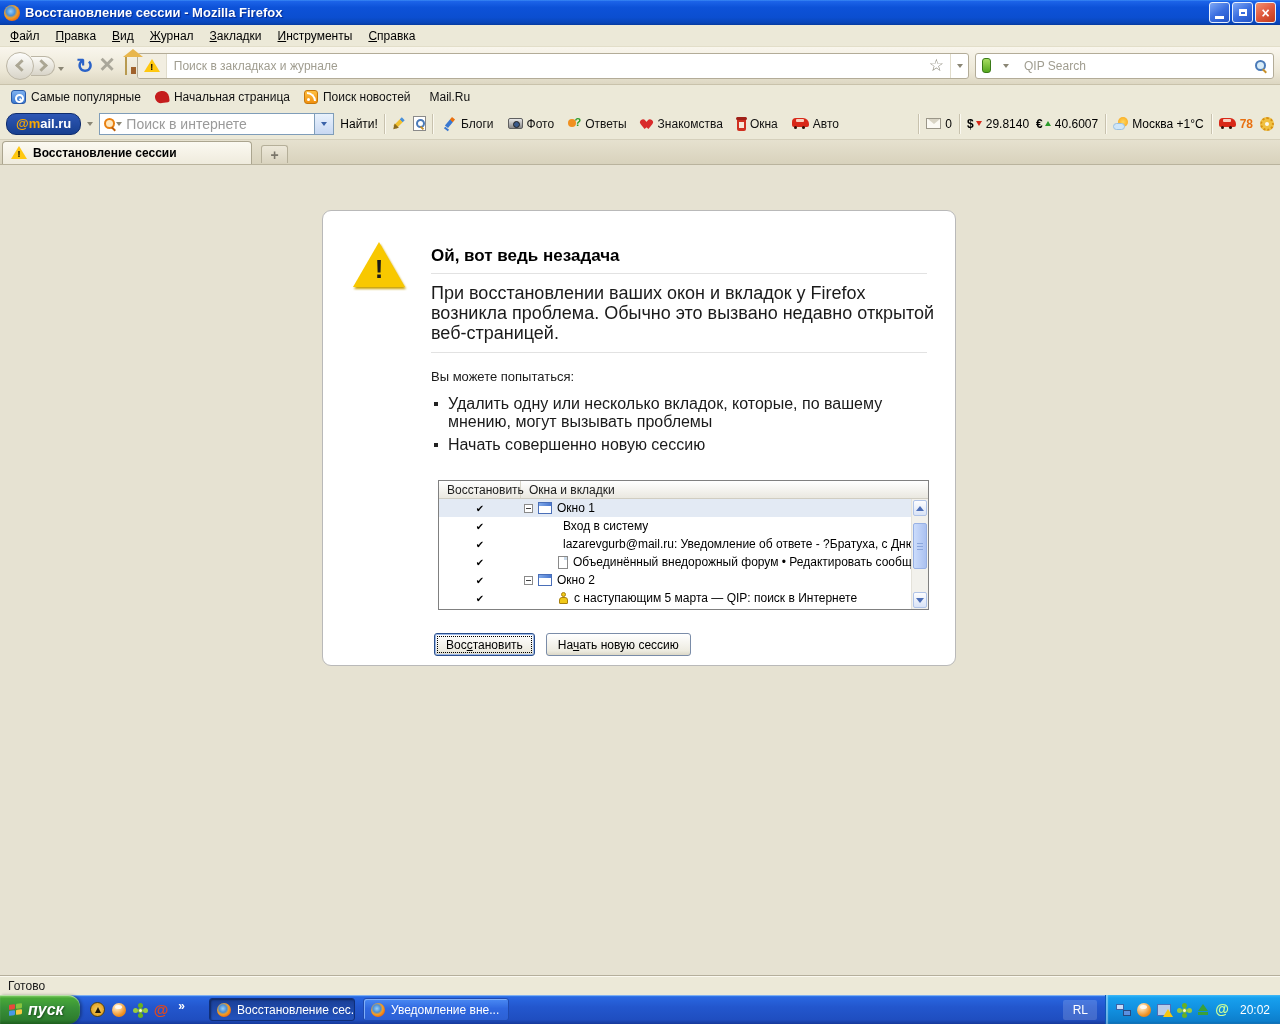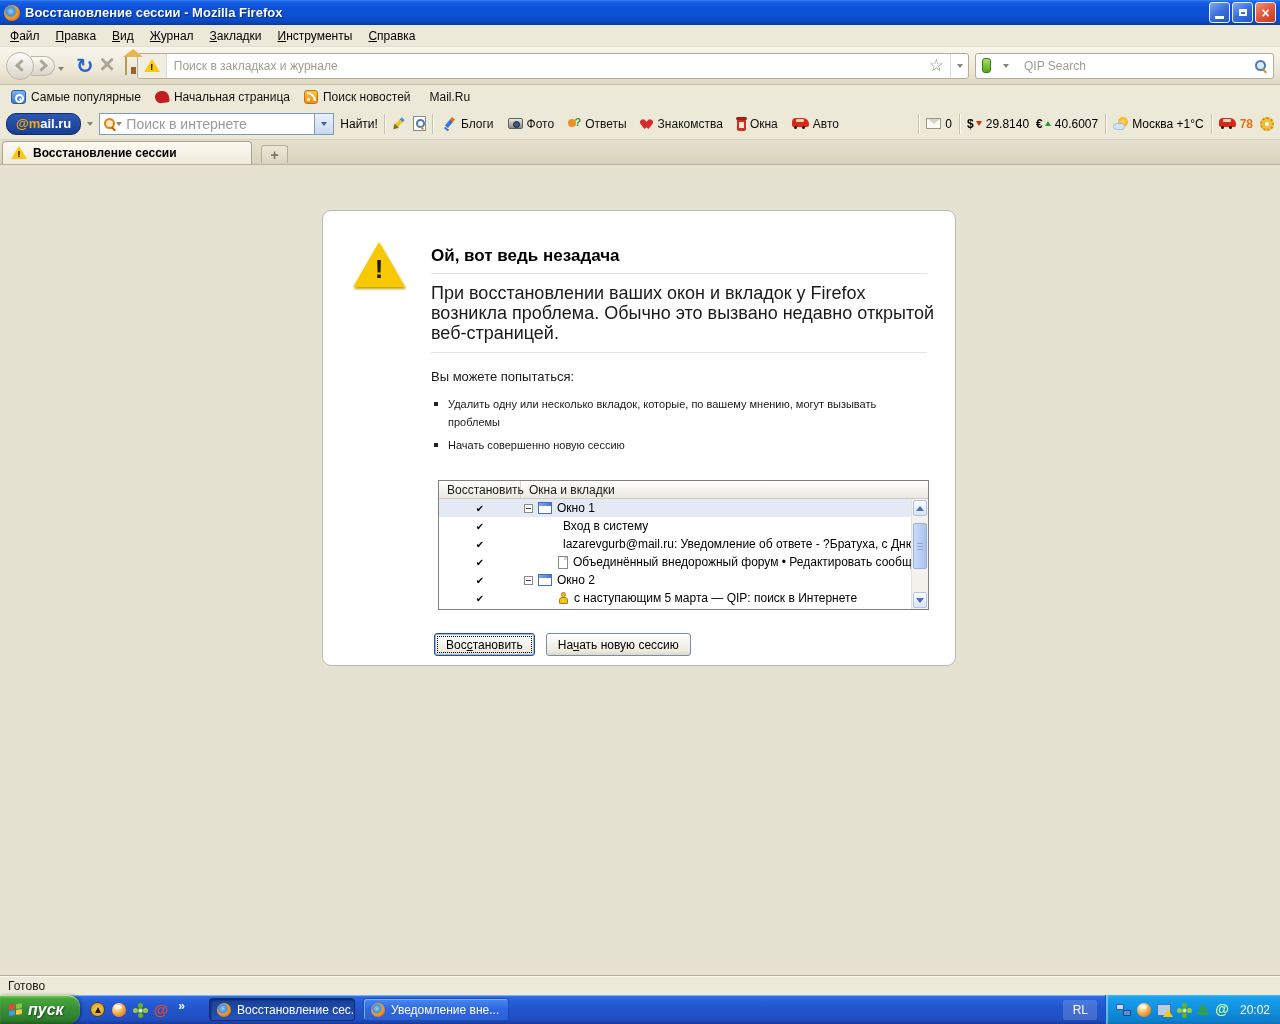--- a/index.html
+++ b/index.html
@@ -130,21 +130,21 @@
   .warn-big{position:absolute;left:30px;top:31px;width:52px;height:48px;}
   .warn-big::before{content:"";position:absolute;left:0;top:0;width:0;height:0;border-left:26px solid transparent;border-right:26px solid transparent;border-bottom:45px solid #F8C800;filter:drop-shadow(1px 2px 1px #C8A000);}
   .warn-big::after{content:"!";position:absolute;left:0;top:12px;width:52px;text-align:center;font-size:26px;font-weight:bold;color:#1A1A1A;}
   .dlg-body{position:absolute;left:108px;top:33px;right:28px;}
   .dlg-title{margin:2px 0 0;font-size:17px;font-weight:bold;color:#000;}
   .rule{height:1px;background:#E2E2E2;border:none;margin:0;}
   .rule1{margin-top:7px;}
   .dlg-intro{margin:9px 0 0;font-size:18px;line-height:20px;color:#1A1A1A;width:505px;}
   .rule2{margin-top:9px;}
   .dlg-try{margin:16px 0 8px;font-size:13px;color:#1A1A1A;}
-  .dlg-bullets{list-style:none;margin:11px 0 0;padding:0;font-size:11px;line-height:18px;color:#1A1A1A;}
+  .dlg-bullets{list-style:none;margin:11px 0 0;padding:0;font-size:16px;line-height:18px;color:#1A1A1A;}
   .dlg-bullets li{position:relative;padding-left:17px;margin-bottom:5px;width:470px;}
   .dlg-bullets li::before{content:"";position:absolute;left:3px;top:7px;width:4px;height:4px;background:#222;}
 
   
   .tree{position:relative;margin-top:26px;margin-left:7px;width:491px;height:130px;background:#fff;border:1px solid #808080;box-sizing:border-box;overflow:hidden;font-size:12px;}
   .tree-header{height:18px;display:flex;background:linear-gradient(#FFFFFF,#EAE8E0);border-bottom:1px solid #D0CDC2;box-sizing:border-box;color:#202020;}
   .th-restore{width:82px;padding:2px 0 0 8px;border-right:1px solid #D8D5CA;box-sizing:border-box;white-space:nowrap;}
   .th-windows{flex:1;padding:2px 0 0 8px;white-space:nowrap;}
   .tree-row{height:18px;display:flex;align-items:center;white-space:nowrap;overflow:hidden;}
   .tree-row.selected{background:#E3EAF4;}

